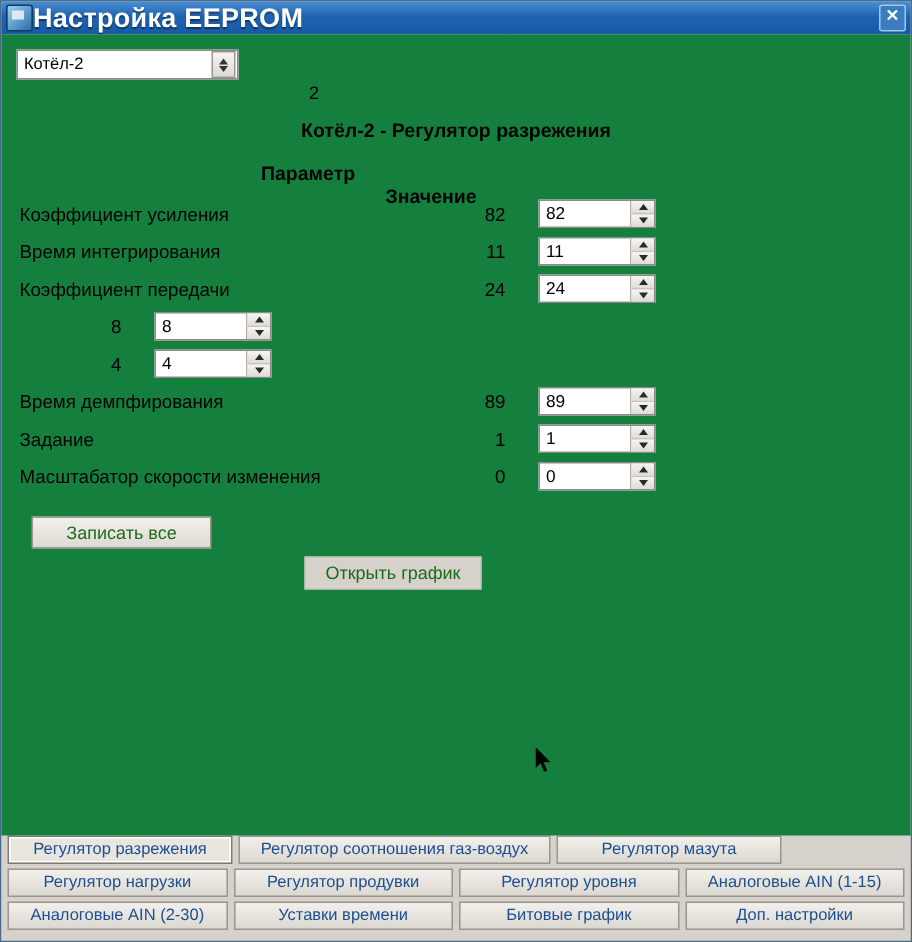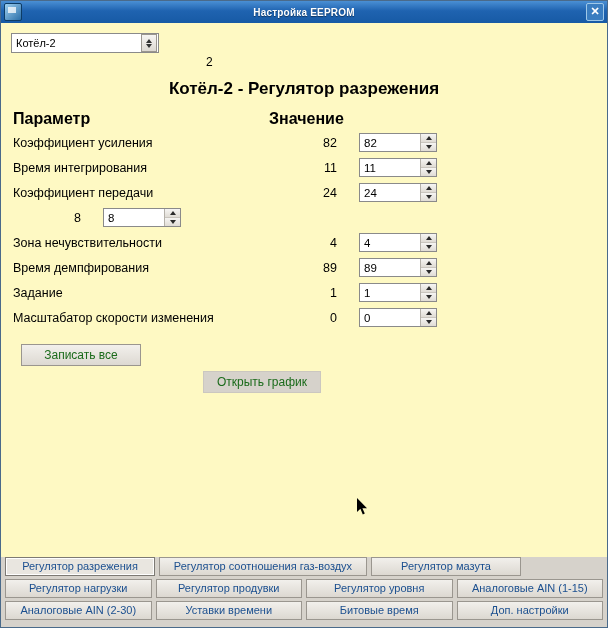--- a/index.html
+++ b/index.html
@@ -46,24 +46,24 @@
   .title-icon::after {
     content: "";
     position: absolute;
     left: 3px; top: 3px;
     width: 8px; height: 6px;
     background: #fff;
     opacity: .75;
   }
   .title-text {
     flex: 1 1 auto;
-    text-align: center;
+    text-align: left;
     color: #ffffff;
     font-weight: bold;
-    font-size: 10px;
+    font-size: 18px;
     letter-spacing: .2px;
     text-shadow: 0 1px 1px rgba(0,0,0,.45);
   }
   .title-close {
     width: 16px;
     height: 16px;
     background: #3a7dc0;
     border: 1px solid #9fc8e8;
     color: #ffffff;
     font-size: 11px;
@@ -71,21 +71,21 @@
     line-height: 14px;
     text-align: center;
     border-radius: 2px;
     flex: 0 0 auto;
     cursor: pointer;
   }
   
   .client {
     flex: 1 1 auto;
     position: relative;
-    background: #fef9c3;
+    background: #15803d;
     padding: 0;
     overflow: hidden;
   }
   
   .combo {
     position: absolute;
     left: 10px;
     top: 10px;
     width: 148px;
     height: 20px;
@@ -132,38 +132,39 @@
     top: 32px;
     font-size: 12px;
     color: #000;
   }
   .heading {
     position: absolute;
     left: 0;
     right: 0;
     top: 56px;
     text-align: center;
-    font-size: 17px;
+    font-size: 13px;
     font-weight: bold;
     color: #000;
   }
   
   .ptable {
     position: absolute;
     left: 12px;
     top: 85px;
     width: 578px;
   }
   .thead {
     display: flex;
     font-weight: bold;
-    font-size: 16px;
+    font-size: 13px;
     color: #000;
     height: 22px;
     align-items: center;
+    flex-direction: column;
   }
   .col-param { width: 256px; }
   .col-value { width: 90px; text-align: left; }
   .col-spin  { width: 90px; }
   .prow {
     display: flex;
     align-items: center;
     height: 25px;
     font-size: 12.5px;
     color: #000;
@@ -384,21 +385,20 @@
                 </div>
               <div class="sb">
                   <span class="tri-d"></span>
                 </div>
             </div>
           </div>
         </div>
       </div>
 
       <div class="prow">
-        <div class="col-param">Зона нечувствительности</div>
         <div class="col-value">4</div>
         <div class="col-spin">
           <div class="spin">
             <input type="text" value="4" style="">
             <div class="sbtns">
               <div class="sb">
                   <span class="tri-u"></span>
                 </div>
               <div class="sb">
                   <span class="tri-d"></span>
@@ -479,18 +479,18 @@
     </div>
     <div class="tabrow r2">
       <div class="tab t1">Регулятор нагрузки</div>
       <div class="tab t2">Регулятор продувки</div>
       <div class="tab t3">Регулятор уровня</div>
       <div class="tab t4">Аналоговые AIN (1-15)</div>
     </div>
     <div class="tabrow r3">
       <div class="tab t1">Аналоговые AIN (2-30)</div>
       <div class="tab t2">Уставки времени</div>
-      <div class="tab t3">Битовые время</div>
+      <div class="tab t3">Битовые график</div>
       <div class="tab t4">Доп. настройки</div>
     </div>
   </div>
 
 </div>
 
 </body></html>

